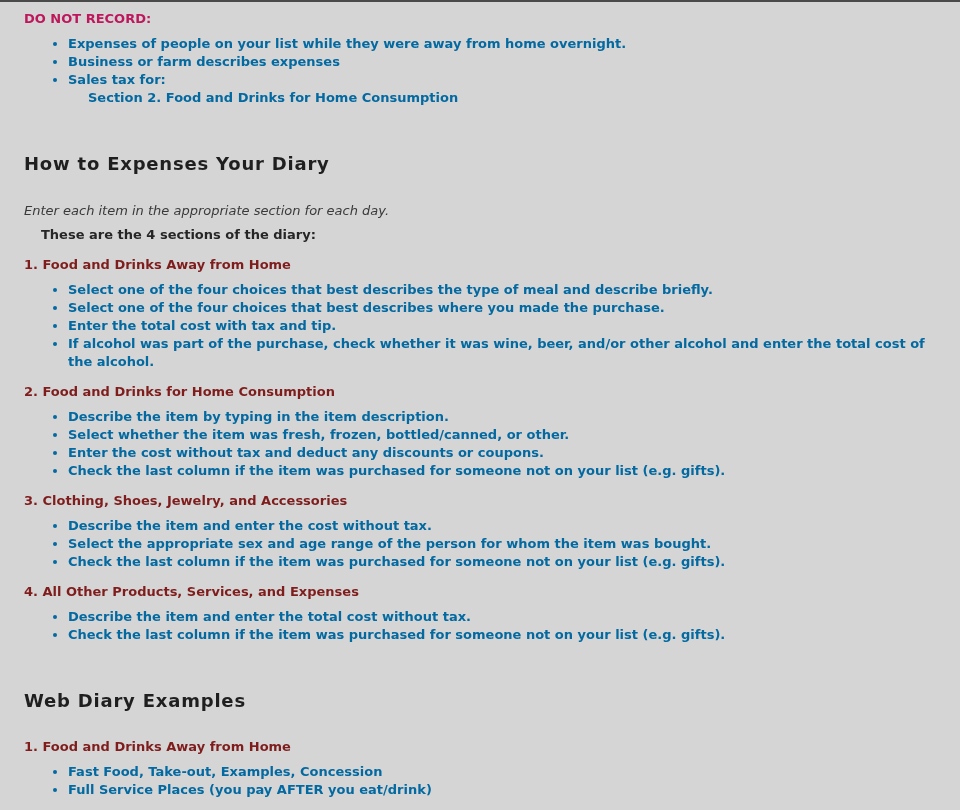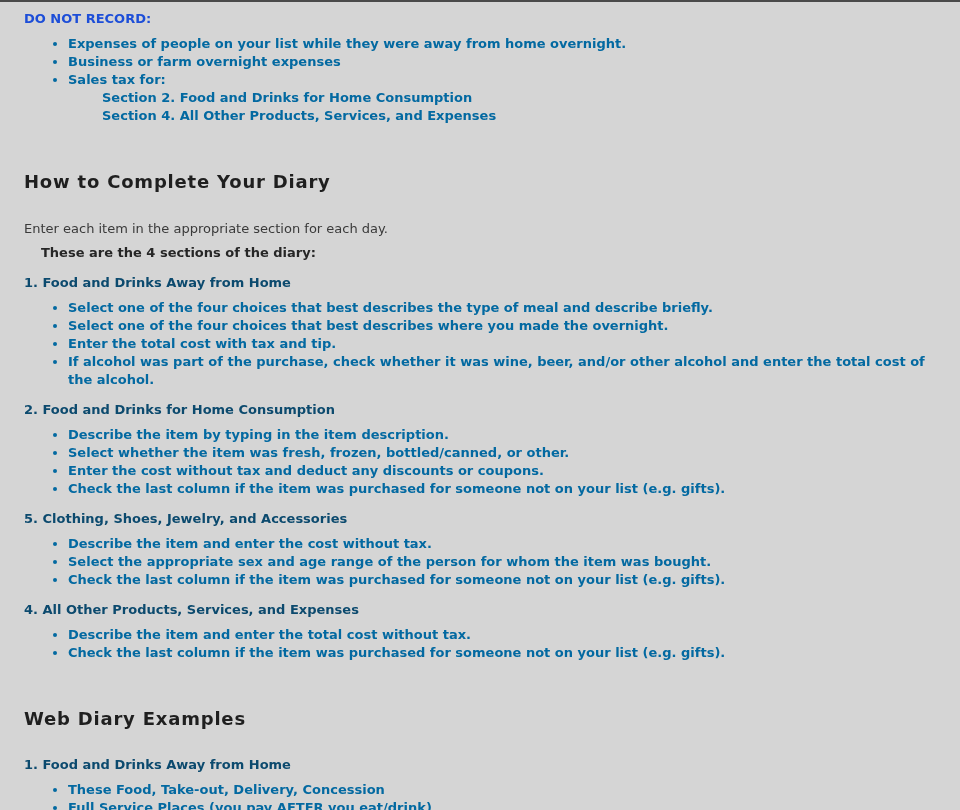--- a/index.html
+++ b/index.html
@@ -12,111 +12,110 @@
     font-family: "DejaVu Sans", "Liberation Sans", sans-serif;
     font-size: 13px;
     line-height: 18px;
     border-top: 2px solid #4a4a4a;
     box-sizing: border-box;
   }
   .content { padding: 6px 26px 0 24px; }
 
   .block-title {
     font-weight: bold;
-    color: #1d4ed8;
+    color: #be185d;
     margin: 2px 0 0 0;
   }
 
   ul.bullet-list {
     margin: 7px 0 10px 0;
     padding-left: 44px;
     list-style: disc outside;
   }
   ul.bullet-list li { margin: 0; padding: 0; color: #0369a1; font-weight: bold; }
 
-  .sub-line { margin-left: 34px; }
+  .sub-line { margin-left: 20px; }
 
   h1.big-heading {
     font-size: 18px;
     line-height: 22px;
     font-weight: bold;
     letter-spacing: 0.8px;
     color: #1f1f1f;
     margin: 46px 0 0 0;
   }
 
-  .intro { margin: 27px 0 4px 0; }
+  .intro { margin: 27px 0 4px 0; font-style: italic; }
 
   .lead {
     font-weight: bold;
     color: #262626;
     margin: 6px 0 0 17px;
   }
 
   .section-title {
     font-weight: bold;
-    color: #0c4a6e;
+    color: #7f1d1d;
     margin: 12px 0 0 0;
   }
 
   .examples-gap { margin-top: 44px; }
   .examples-first-title { margin-top: 26px; }
 </style>
 </head>
 <body>
 
 <div class="content">
 
   <div class="block-title">DO NOT RECORD:</div>
   <ul class="bullet-list">
     <li>Expenses of people on your list while they were away from home overnight.</li>
-    <li>Business or farm overnight expenses</li>
+    <li>Business or farm describes expenses</li>
     <li>
       <span>Sales tax for:</span>
       <div class="sub-line">Section 2. Food and Drinks for Home Consumption</div>
-      <div class="sub-line">Section 4. All Other Products, Services, and Expenses</div>
     </li>
   </ul>
 
-  <h1 class="big-heading">How to Complete Your Diary</h1>
+  <h1 class="big-heading">How to Expenses Your Diary</h1>
 
   <p class="intro">Enter each item in the appropriate section for each day.</p>
   <div class="lead">These are the 4 sections of the diary:</div>
 
   <div class="section-title">1. Food and Drinks Away from Home</div>
   <ul class="bullet-list">
     <li>Select one of the four choices that best describes the type of meal and describe briefly.</li>
-    <li>Select one of the four choices that best describes where you made the overnight.</li>
+    <li>Select one of the four choices that best describes where you made the purchase.</li>
     <li>Enter the total cost with tax and tip.</li>
     <li>If alcohol was part of the purchase, check whether it was wine, beer, and/or other alcohol and enter the total cost of the alcohol.</li>
   </ul>
 
   <div class="section-title">2. Food and Drinks for Home Consumption</div>
   <ul class="bullet-list">
     <li>Describe the item by typing in the item description.</li>
     <li>Select whether the item was fresh, frozen, bottled/canned, or other.</li>
     <li>Enter the cost without tax and deduct any discounts or coupons.</li>
     <li>Check the last column if the item was purchased for someone not on your list (e.g. gifts).</li>
   </ul>
 
-  <div class="section-title">5. Clothing, Shoes, Jewelry, and Accessories</div>
+  <div class="section-title">3. Clothing, Shoes, Jewelry, and Accessories</div>
   <ul class="bullet-list">
     <li>Describe the item and enter the cost without tax.</li>
     <li>Select the appropriate sex and age range of the person for whom the item was bought.</li>
     <li>Check the last column if the item was purchased for someone not on your list (e.g. gifts).</li>
   </ul>
 
   <div class="section-title">4. All Other Products, Services, and Expenses</div>
   <ul class="bullet-list">
     <li>Describe the item and enter the total cost without tax.</li>
     <li>Check the last column if the item was purchased for someone not on your list (e.g. gifts).</li>
   </ul>
 
   <h1 class="big-heading examples-gap">Web Diary Examples</h1>
 
   <div class="section-title examples-first-title">1. Food and Drinks Away from Home</div>
   <ul class="bullet-list">
-    <li>These Food, Take-out, Delivery, Concession</li>
+    <li>Fast Food, Take-out, Examples, Concession</li>
     <li>Full Service Places (you pay AFTER you eat/drink)</li>
 
   </ul>
 
 </div>
 
 </body></html>

